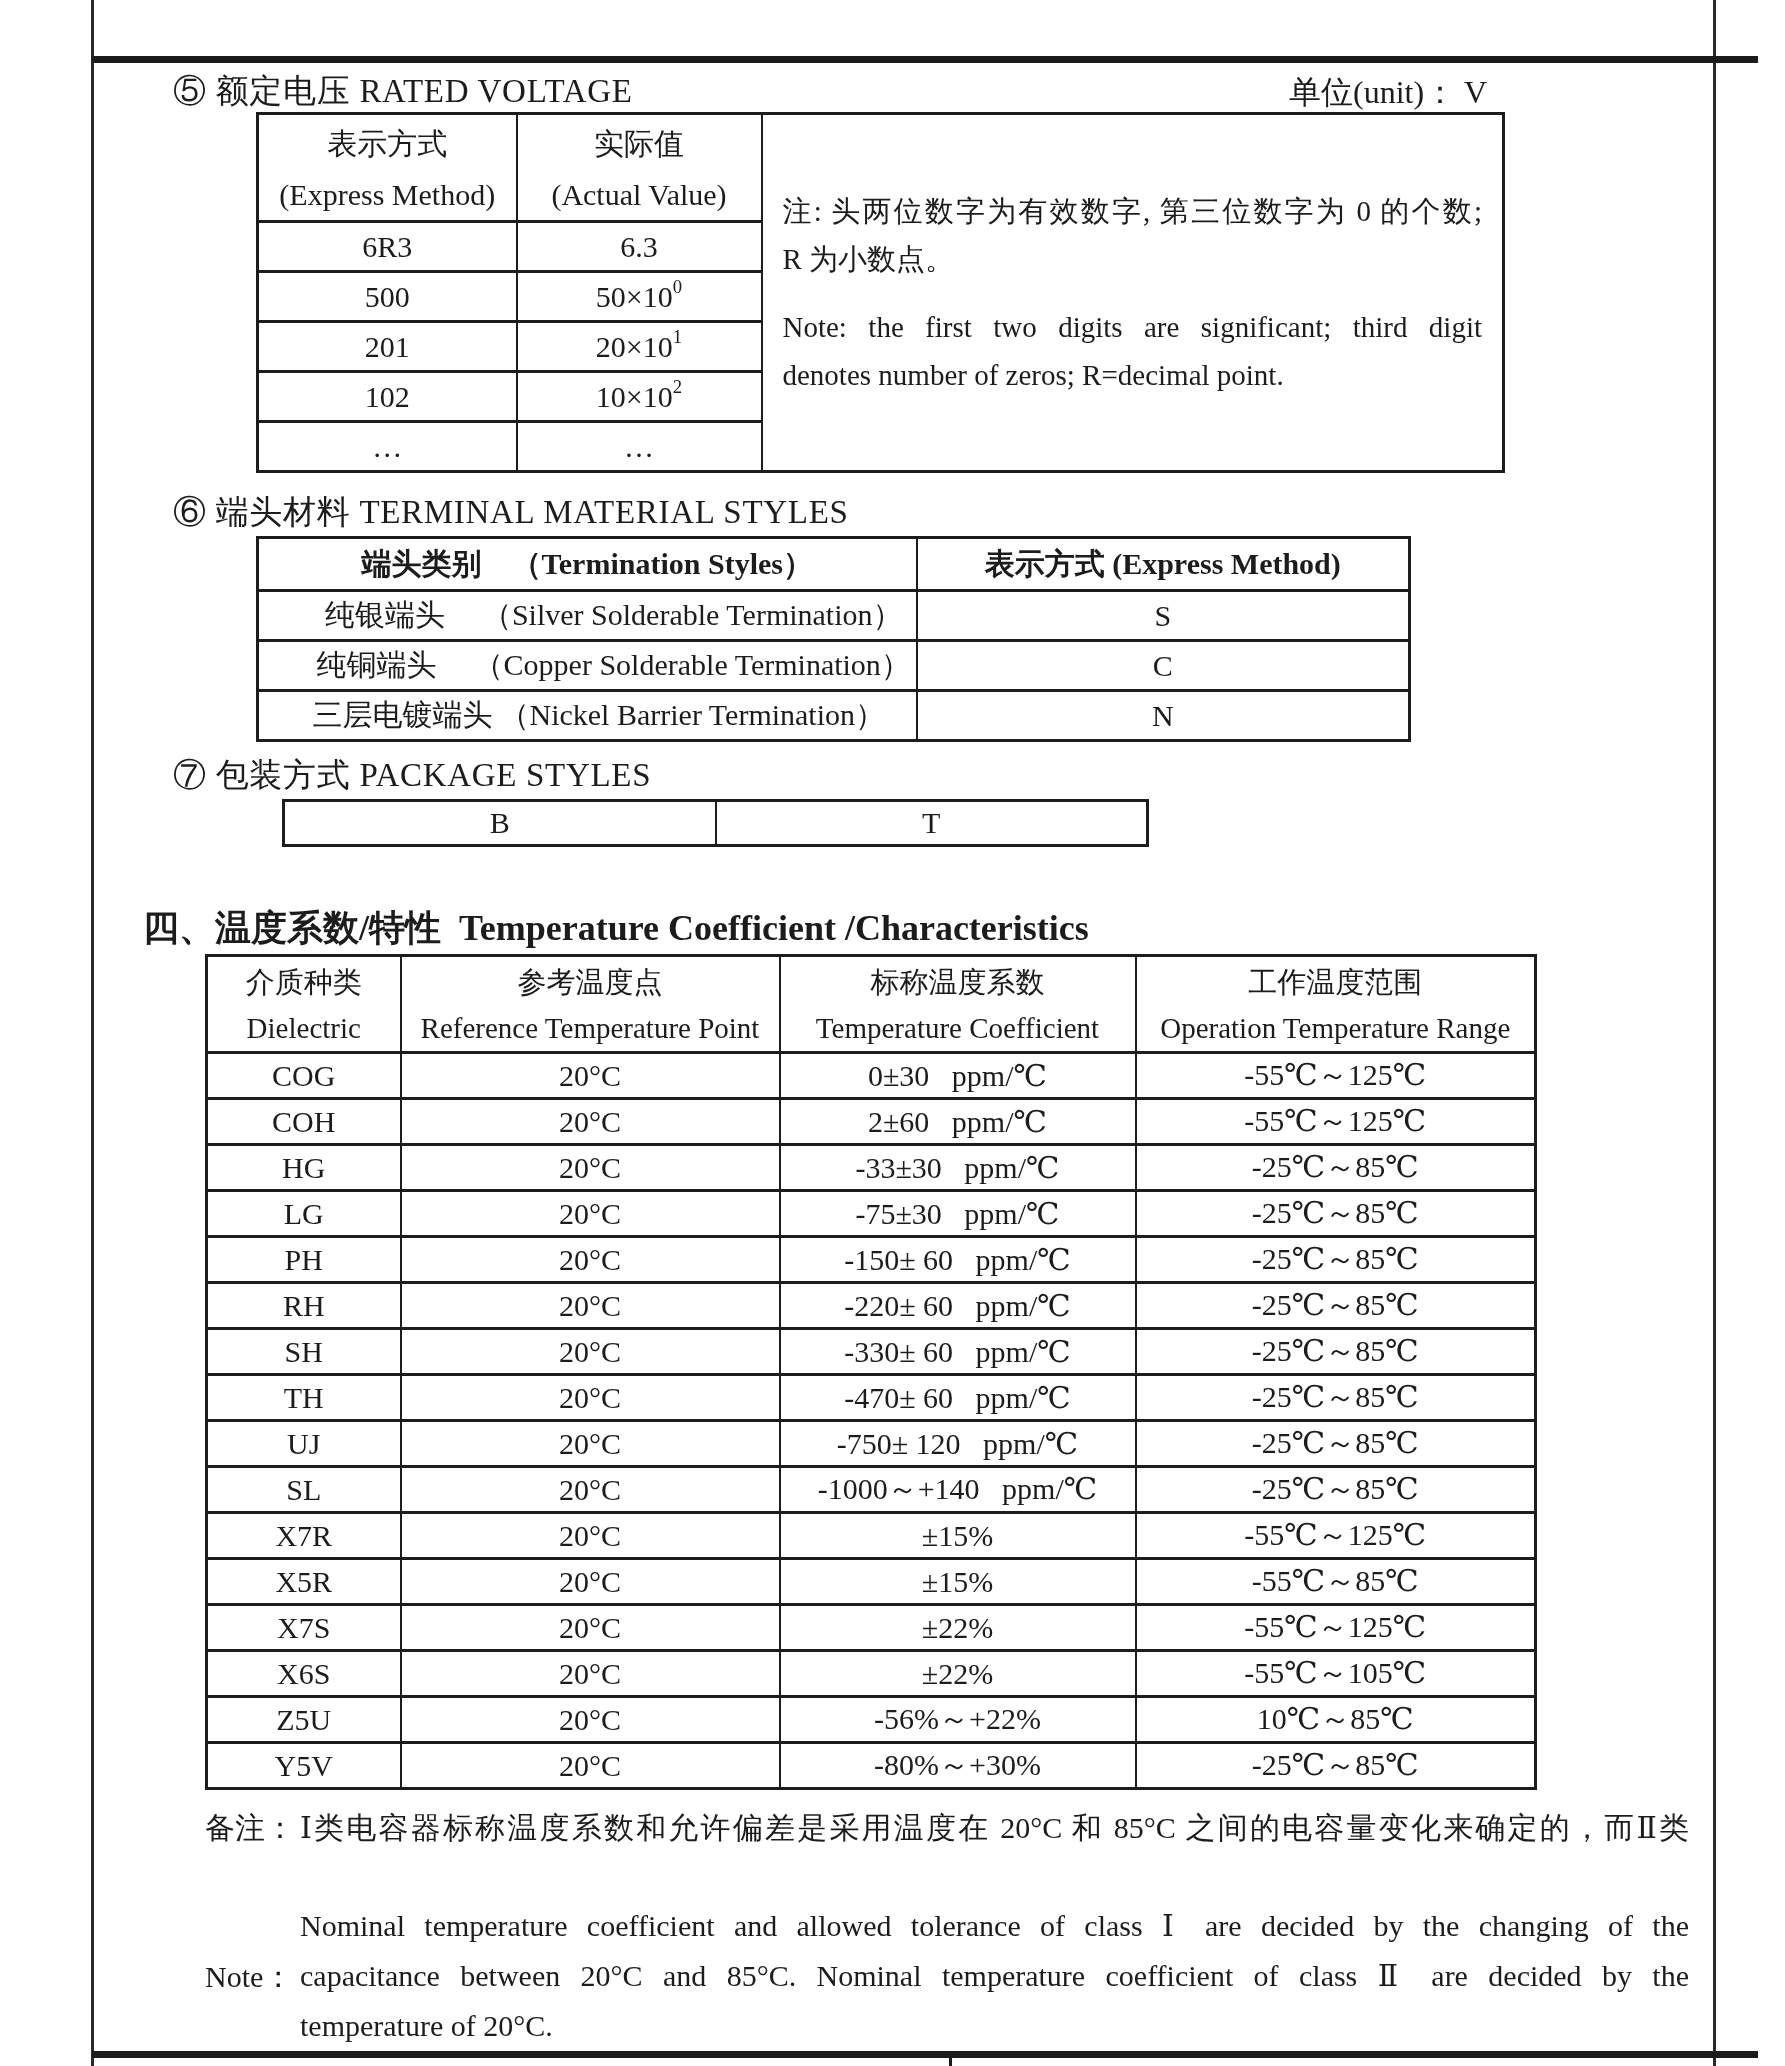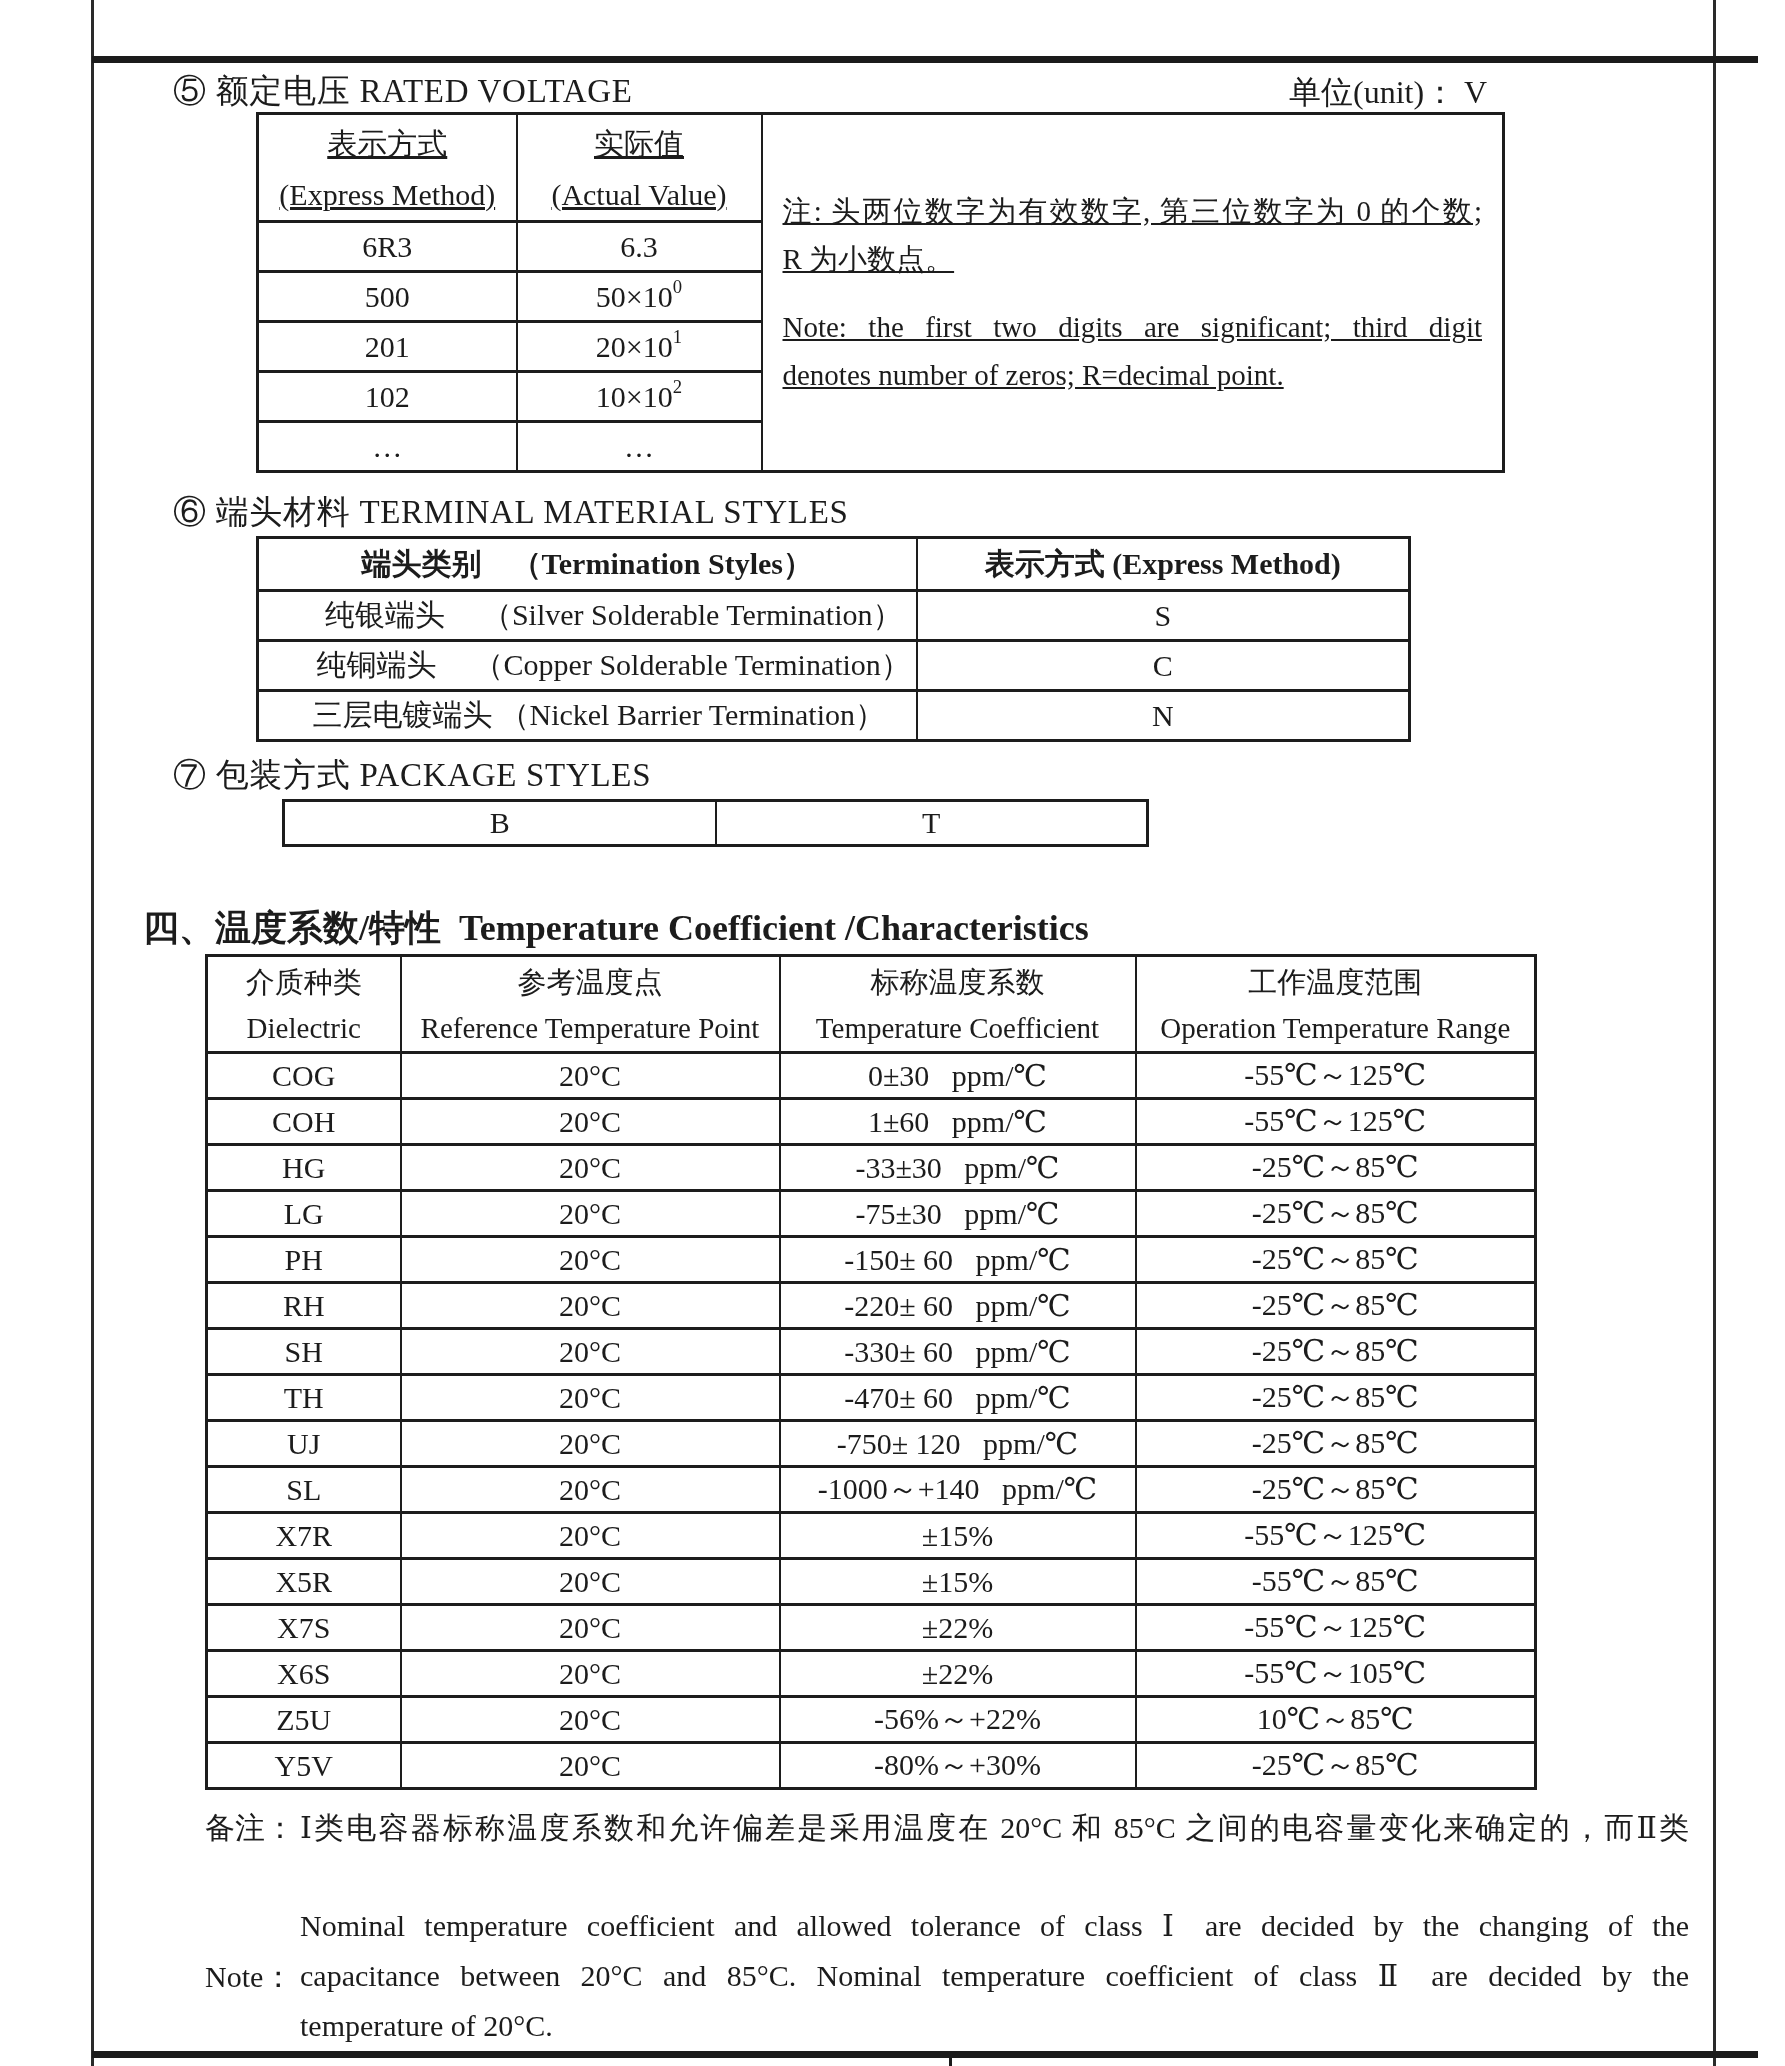--- a/index.html
+++ b/index.html
@@ -24,21 +24,21 @@
   table{border-collapse:collapse;table-layout:fixed;}
   th,td{
     border:2.2px solid #1d1d1d;border-top-width:3.6px;border-bottom-width:3.6px;
     text-align:center;vertical-align:middle;font-size:30px;font-weight:normal;
     padding:0;overflow:hidden;
   }
   table{border:3.6px solid #1d1d1d;}
 
   
   #tbl5{width:1245px;}
-  #tbl5 tr.hrow{height:108px;text-decoration:underline;}
+  #tbl5 tr.hrow{height:108px;}
   #tbl5 tr.drow{height:50px;}
   #tbl5 th .hline2{display:flex;flex-direction:column;justify-content:space-around;height:101px;}
   #tbl5 td.notecell{text-align:left;vertical-align:middle;padding:0 20px;}
   #tbl5 .noteline{font-size:29px;line-height:48px;}
   #tbl5 .jl{text-align:justify;text-align-last:justify;}
   #tbl5 .en-start{margin-top:20px;}
   sup.exp{font-size:18.7px;position:relative;top:-2.9px;line-height:0;}
 
   
   #tbl6{width:1152px;}
@@ -233,21 +233,21 @@
         <tr>
           <td>COG</td>
           <td>20°C</td>
           <td>0±30   ppm/℃</td>
           <td>-55℃～125℃</td>
         </tr>
 
         <tr>
           <td>COH</td>
           <td>20°C</td>
-          <td>1±60   ppm/℃</td>
+          <td>2±60   ppm/℃</td>
           <td>-55℃～125℃</td>
         </tr>
 
         <tr>
           <td>HG</td>
           <td>20°C</td>
           <td>-33±30   ppm/℃</td>
           <td>-25℃～85℃</td>
         </tr>
 

